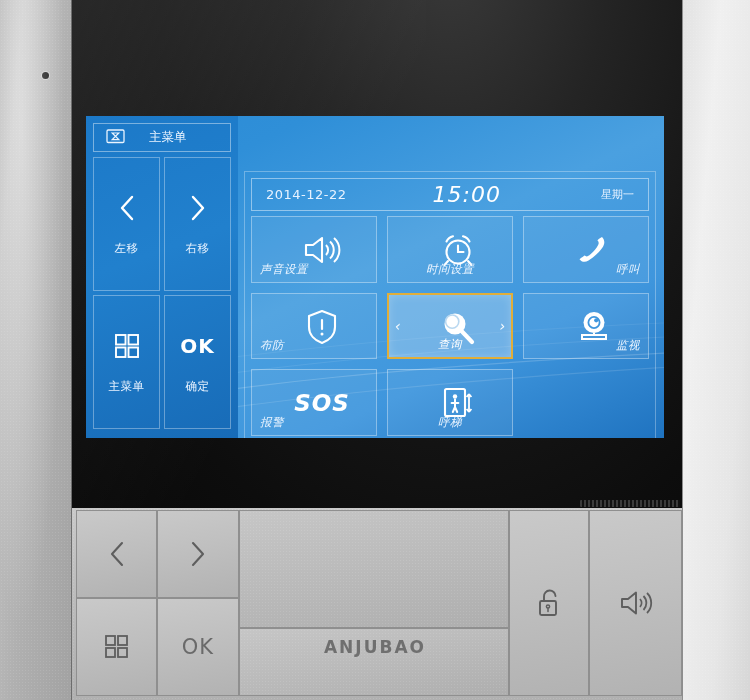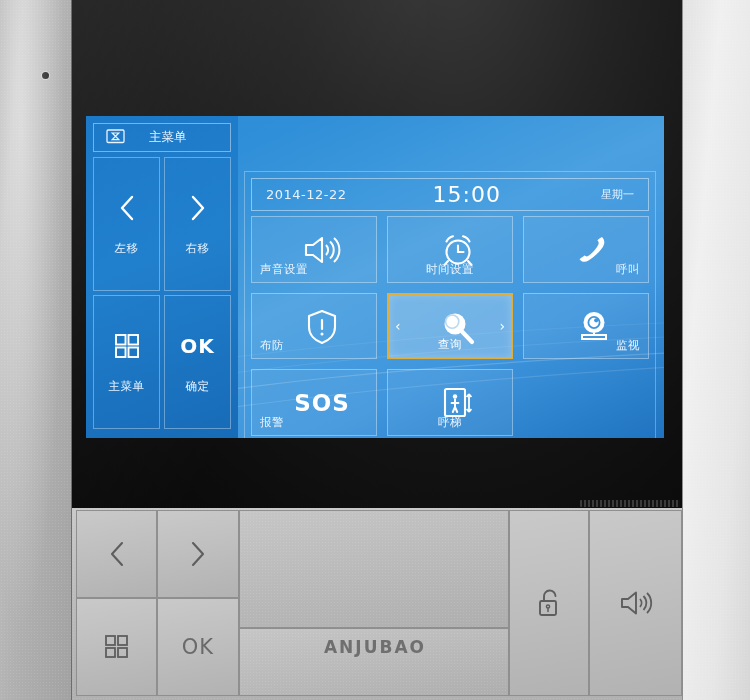--- a/index.html
+++ b/index.html
@@ -80,26 +80,26 @@
   
   .content{
     position:absolute; left:158px; top:7px; width:412px; height:308px;
     border:1px solid rgba(255,255,255,.30); padding:6px;margin-top:48px;
   }
   .datebar{
     height:33px; border:1px solid rgba(255,255,255,.45);
     display:flex; align-items:center; color:#fff; padding:0 14px;
   }
   .datebar .dt{ font-size:13px; letter-spacing:.5px; color:#e7f2ff; }
-  .datebar .tm{ flex:1; text-align:center; font-size:22px; letter-spacing:1px; margin-left:-14px; }
+  .datebar .tm{ flex:1; text-align:center; font-size:22px; letter-spacing:1px; margin-left:-14px;font-style:italic; }
   .datebar .wd{ font-size:11px; color:#e7f2ff; }
 
   .tiles{
     margin-top:5px; height:220px;
-    display:grid; grid-template-columns:repeat(3,1fr); grid-template-rows:repeat(3,1fr); gap:10px;
+    display:grid; grid-template-columns:repeat(3,1fr); grid-template-rows:repeat(3,1fr); gap:10px;font-style:italic;
   }
   .tile{
     position:relative; border:1px solid rgba(255,255,255,.36);
     background:rgba(255,255,255,.06);
     display:flex; align-items:center; justify-content:center; color:#fff;
   }
   .tile .ticon{ position:absolute; left:16px; right:0; top:13px; display:flex; align-items:center; justify-content:center; height:40px; }
   .tile .tlabel{ position:absolute; bottom:5px; font-size:11.5px; color:#eaf4ff; letter-spacing:.5px; }
   .tile.col-l .tlabel{ left:8px; }
   .tile.col-c .tlabel{ left:0; right:0; text-align:center; }

